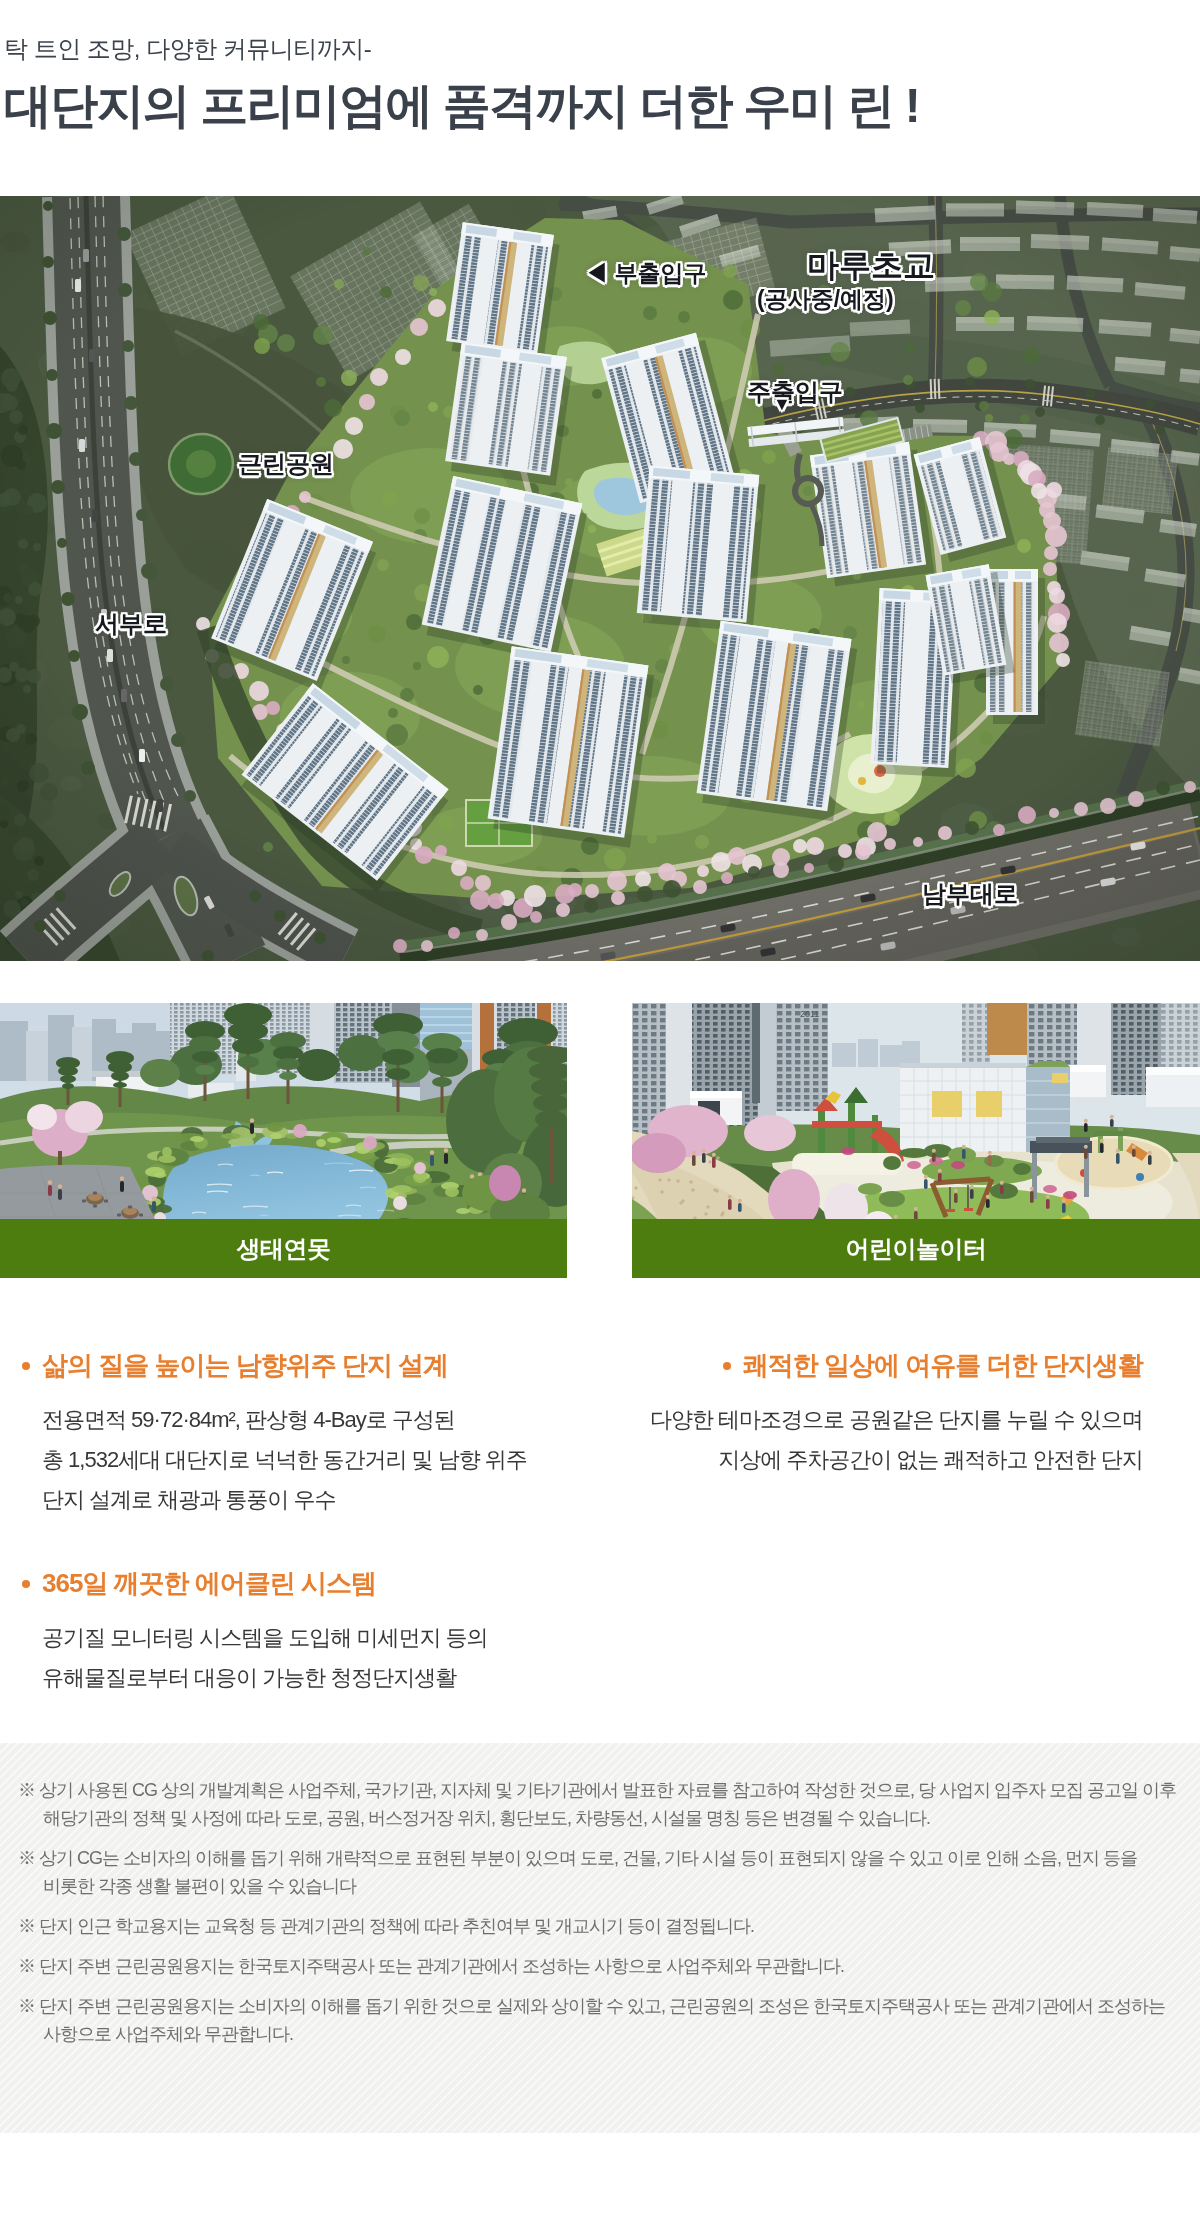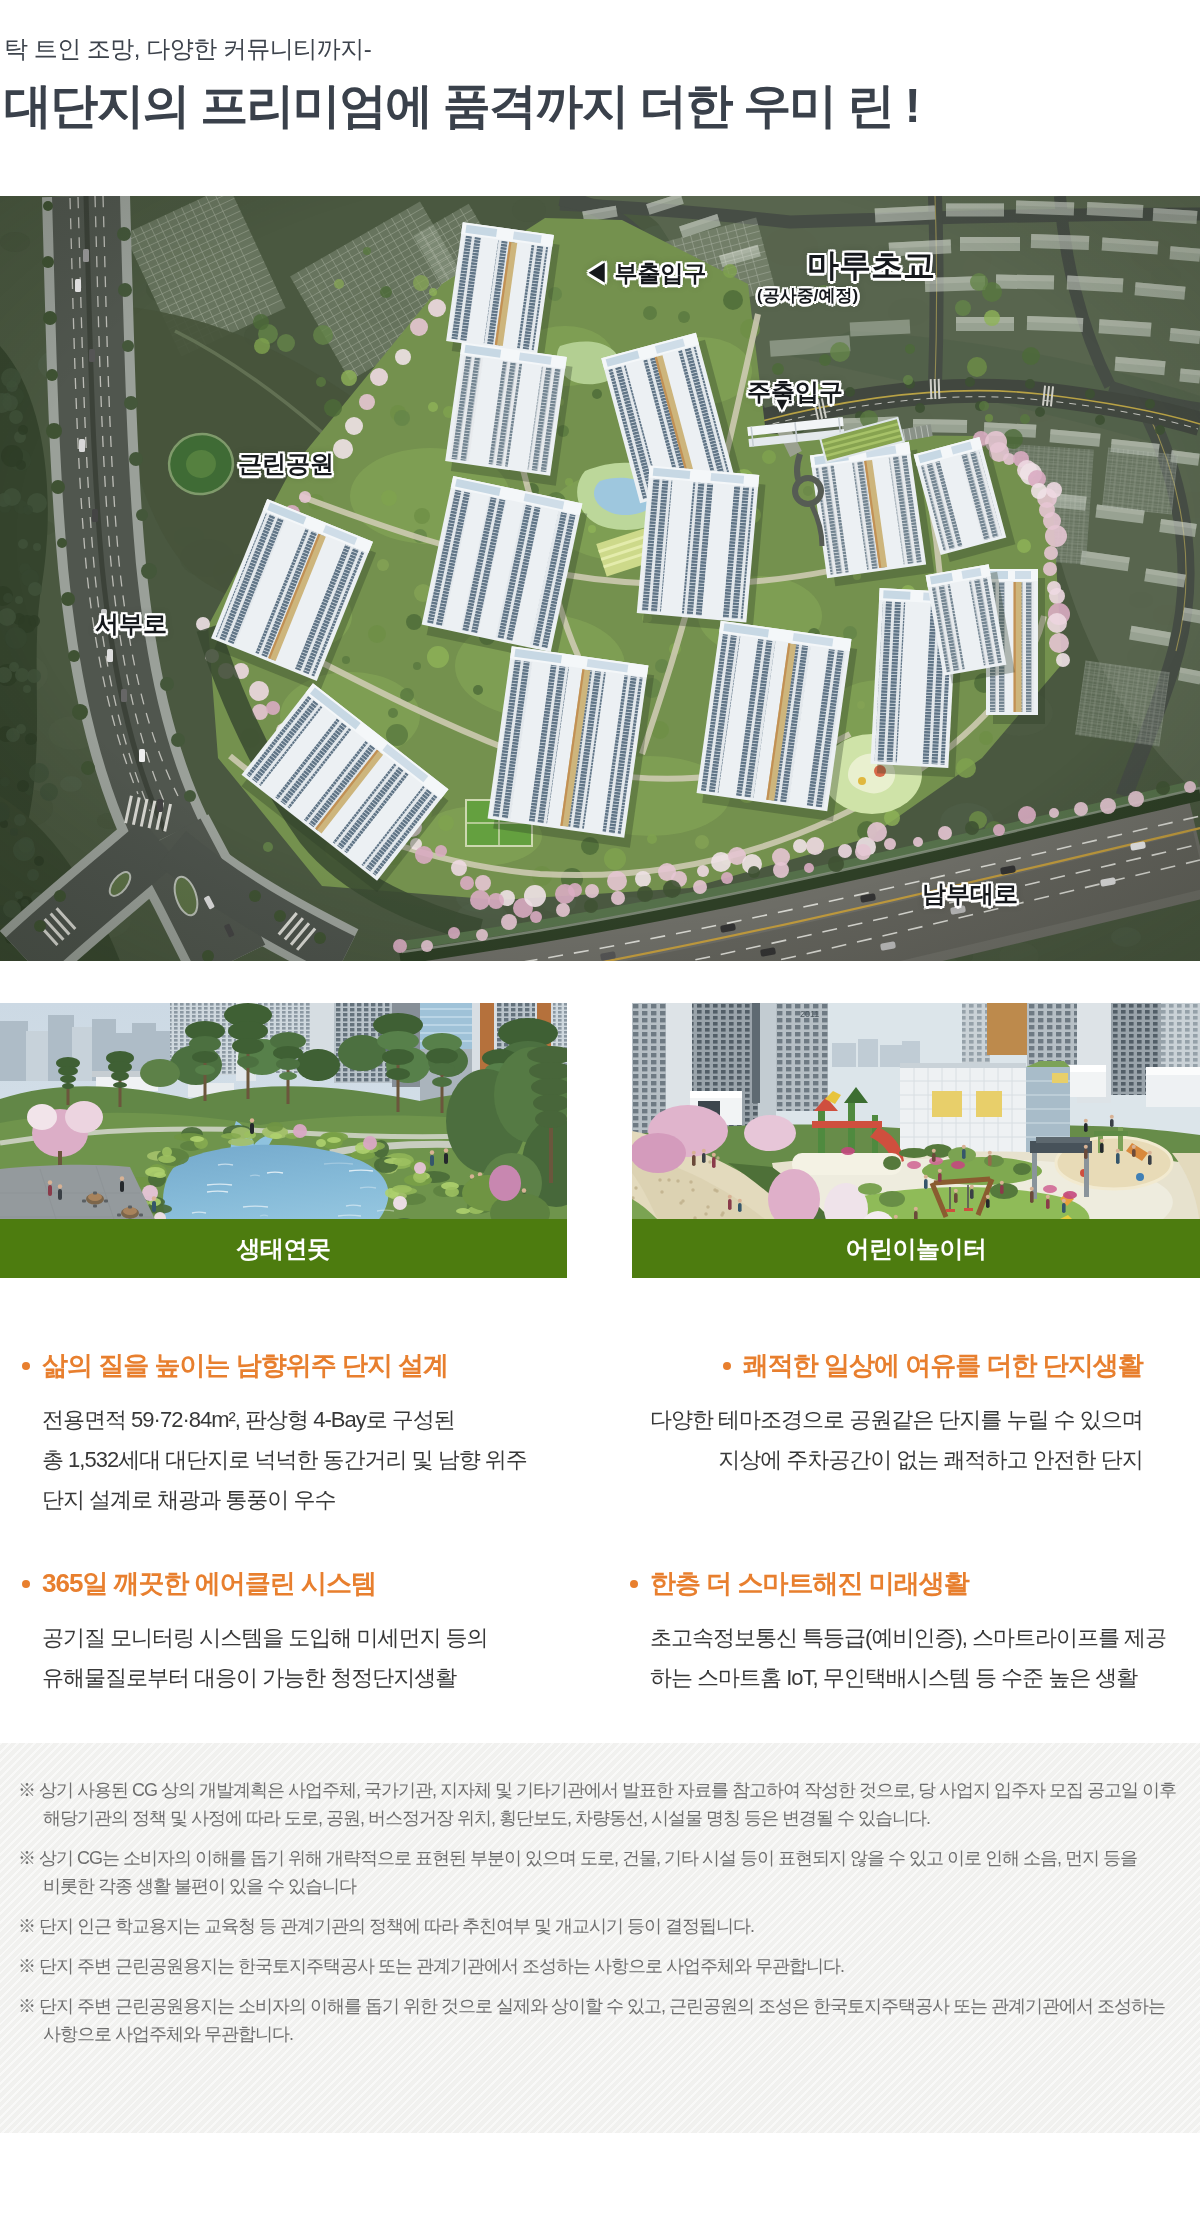--- a/index.html
+++ b/index.html
@@ -1058,21 +1058,21 @@
         </g>
 <g transform="rotate(-15 862 244)">
           <rect x="822" y="232" width="80" height="24" fill="#87a350"></rect>
           <path d="M822,238 h80 M822,244 h80 M822,250 h80" stroke="#a7c268" stroke-width="2.6"></path>
           <rect x="822" y="232" width="80" height="24" fill="none" stroke="#dfe6ea" stroke-width="2"></rect>
         </g>
 <rect width="1200" height="765" fill="url(#vig)"></rect>
 </svg>
     <div class="lbl" style="left:585px;top:62px;font-size:23px;">◀ 부출입구</div>
     <div class="lbl" style="left:775px;top:48px;font-size:32px;padding-left:32px;">마루초교</div>
-    <div class="lbl" style="left:757px;top:88px;font-size:17px;">(공사중/예정)</div>
+    <div class="lbl" style="left:757px;top:88px;font-size:23px;">(공사중/예정)</div>
     <div class="lbl" style="left:747px;top:180px;font-size:24px;">주출입구</div>
     <div class="lbl" style="left:773px;top:198px;font-size:18px;">▼</div>
     <div class="lbl" style="left:238px;top:252px;font-size:24px;">근린공원</div>
     <div class="lbl" style="left:95px;top:412px;font-size:24px;">서부로</div>
     <div class="lbl" style="left:922px;top:682px;font-size:24px;">남부대로</div>
   </div>
 
   <div class="photos">
     <div class="ph l">
       <div class="img" id="pond">
@@ -1774,24 +1774,20 @@
       <div class="t">전용면적 59·72·84m², 판상형 4-Bay로 구성된<br>총 1,532세대 대단지로 넉넉한 동간거리 및 남향 위주<br>단지 설계로 채광과 통풍이 우수</div>
     </div>
     <div class="feat" style="left:630px;top:74px;text-align:right;">
       <div class="h"><span class="b"></span>쾌적한 일상에 여유를 더한 단지생활</div>
       <div class="t">다양한 테마조경으로 공원같은 단지를 누릴 수 있으며<br>지상에 주차공간이 없는 쾌적하고 안전한 단지</div>
     </div>
     <div class="feat" style="left:22px;top:292px;">
       <div class="h"><span class="b"></span>365일 깨끗한 에어클린 시스템</div>
       <div class="t">공기질 모니터링 시스템을 도입해 미세먼지 등의<br>유해물질로부터 대응이 가능한 청정단지생활</div>
     </div>
-    <div class="feat" style="left:630px;top:292px;">
-      <div class="h"><span class="b"></span>한층 더 스마트해진 미래생활</div>
-      <div class="t">초고속정보통신 특등급(예비인증), 스마트라이프를 제공<br>하는 스마트홈 IoT, 무인택배시스템 등 수준 높은 생활</div>
-    </div>
   </div>
 
   <div class="notes">
     <p>※  상기 사용된 CG 상의 개발계획은 사업주체, 국가기관, 지자체 및 기타기관에서 발표한 자료를 참고하여 작성한 것으로, 당 사업지 입주자 모집 공고일 이후<br>해당기관의 정책 및 사정에 따라 도로, 공원, 버스정거장 위치, 횡단보도, 차량동선, 시설물 명칭 등은 변경될 수 있습니다.</p>
     <p>※  상기 CG는 소비자의 이해를 돕기 위해 개략적으로 표현된 부분이 있으며 도로, 건물, 기타 시설 등이 표현되지 않을 수 있고 이로 인해 소음, 먼지 등을<br>비롯한 각종 생활 불편이 있을 수 있습니다</p>
     <p>※  단지 인근 학교용지는 교육청 등 관계기관의 정책에 따라 추친여부 및 개교시기 등이 결정됩니다.</p>
     <p>※  단지 주변 근린공원용지는 한국토지주택공사 또는 관계기관에서 조성하는 사항으로 사업주체와 무관합니다.</p>
     <p>※  단지 주변 근린공원용지는 소비자의 이해를 돕기 위한 것으로 실제와 상이할 수 있고, 근린공원의 조성은 한국토지주택공사 또는 관계기관에서 조성하는<br>사항으로 사업주체와 무관합니다.</p>
   </div>
 </div>

